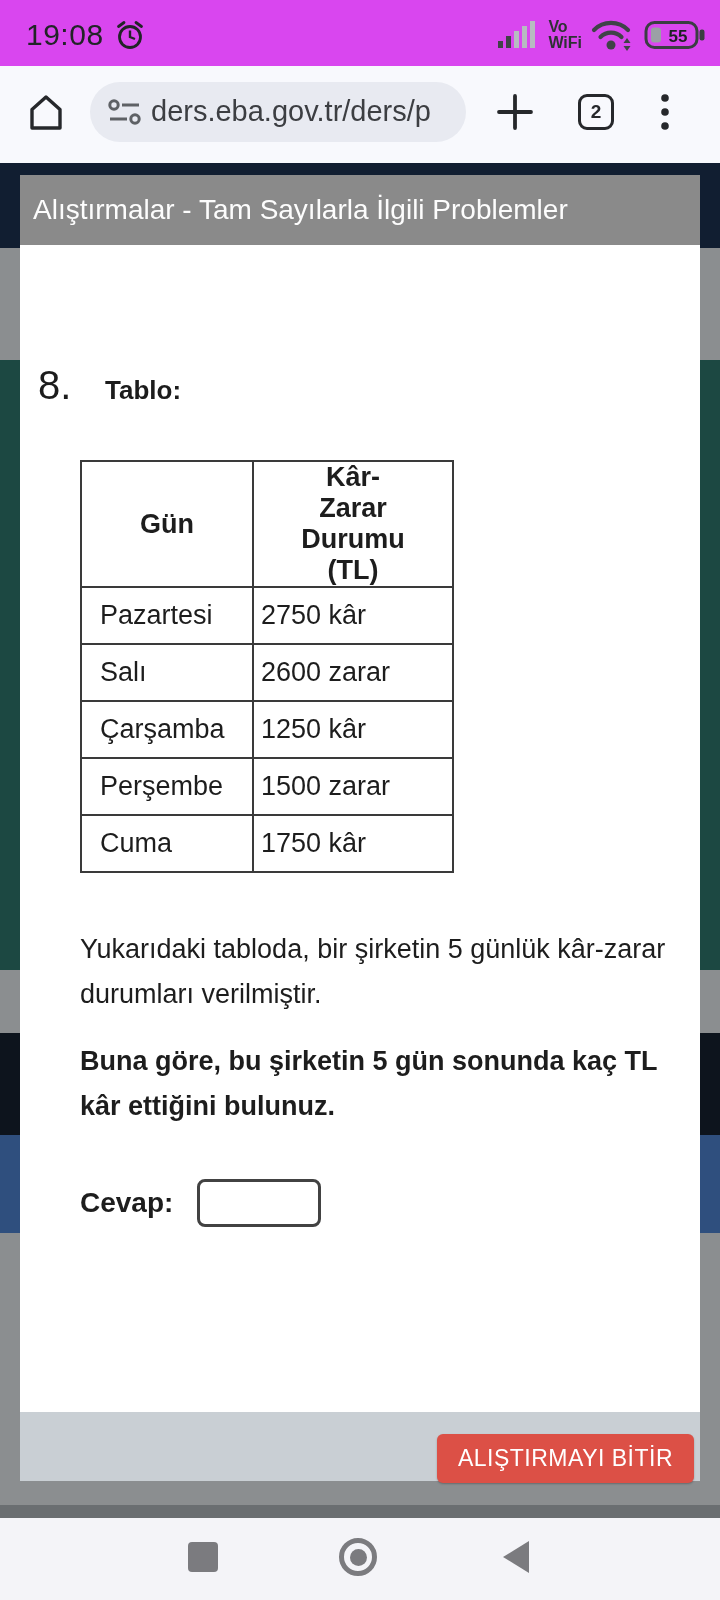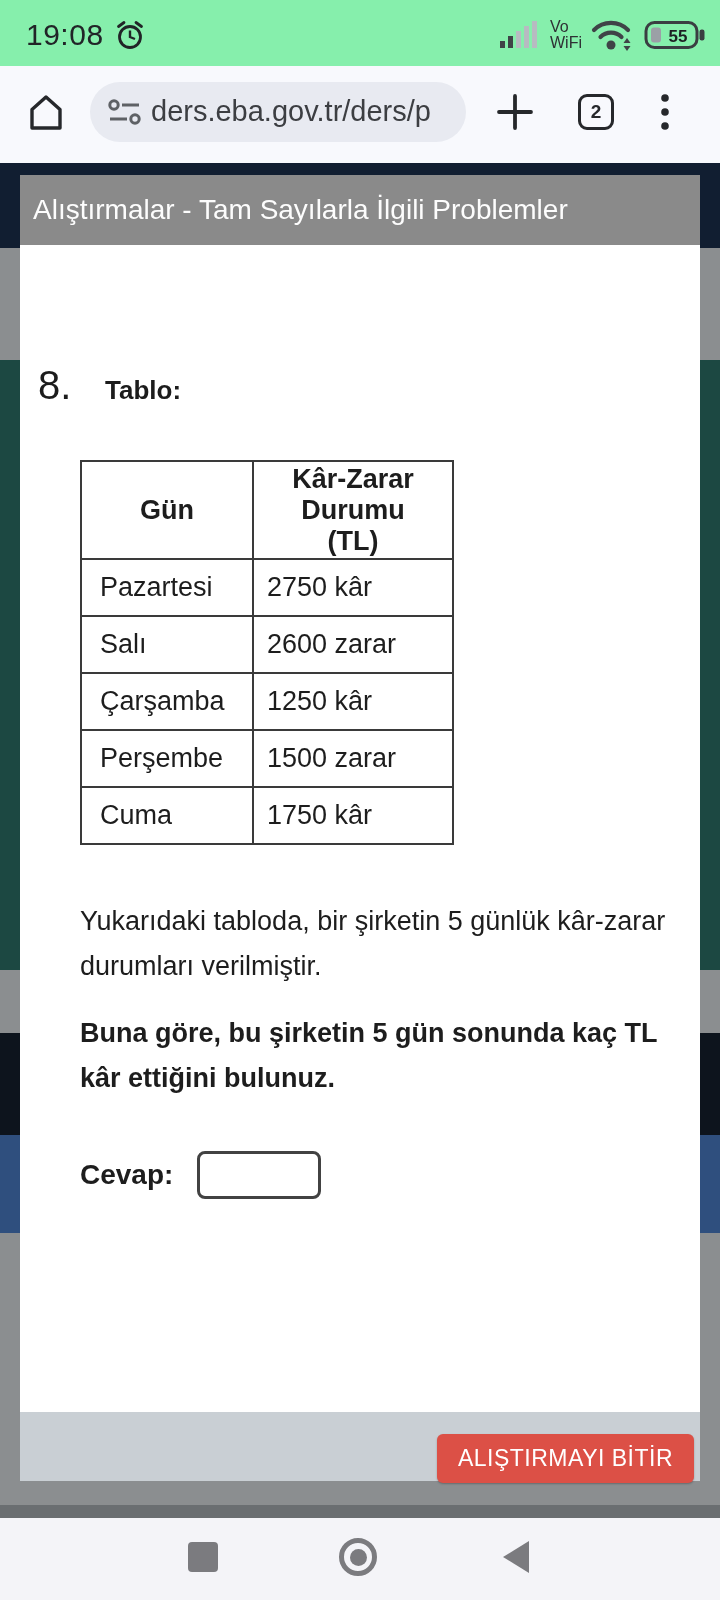--- a/index.html
+++ b/index.html
@@ -6,26 +6,26 @@
   html,body { width:720px; height:1600px; }
   body {
     position:relative; overflow:hidden;
     font-family:"Liberation Sans", sans-serif;
     background:#f8f9fd; color:#1f2124;
   }
   
   .statusbar {
     position:absolute; top:0; left:0; width:720px; height:66px;
     display:flex; align-items:center; justify-content:space-between;
-    padding:4px 14px 0 26px; background:#86efac;
+    padding:4px 14px 0 26px; background:#d946ef;
   }
   .sb-left { display:flex; align-items:center; gap:10px; }
   .sb-time { font-size:30px; font-weight:500; color:#212427; letter-spacing:.5px; }
   .sb-right { display:flex; align-items:center; gap:9px; }
-  .vowifi { font-size:16px; line-height:16px; font-weight:400; color:#2e3134; }
+  .vowifi { font-size:16px; line-height:16px; font-weight:700; color:#2e3134; }
   
   .browserbar {
     position:absolute; top:66px; left:0; width:720px; height:97px;
     display:flex; align-items:center; padding:0 50px 6px 24px;
     background:#f8f9fd;
   }
   .urlpill {
     margin-left:22px; flex:1; height:60px; border-radius:30px;
     background:#e8eaf1; display:flex; align-items:center;
     padding:0 18px 0 18px; gap:7px; min-width:0;
@@ -68,23 +68,23 @@
   .q-label { font-size:26px; font-weight:700; color:#1c1c1c; }
   .q-title { font-size:26px; color:#1c1c1c; }
   table.kz {
     margin:52px 0 0 60px; border-collapse:collapse;
   }
   table.kz th, table.kz td {
     border:2px solid #3a3a3a; font-size:27px; color:#1d1d1d;
   }
   table.kz th { font-weight:700; text-align:center; height:98px; }
   th.col-day { width:172px; }
-  th.col-val { width:200px; padding:0 26px;margin-top:44px; }
+  th.col-val { width:200px; padding:0 40px;margin-top:44px; }
   td.day { height:57px; padding-left:18px; }
-  td.val { height:57px; padding-left:13px; }
+  td.val { height:57px; padding-left:7px; }
   .para { margin:54px 0 0 60px; width:612px; font-size:27px; line-height:45px; color:#1d1d1d; }
   .para.bold { margin-top:22px; font-weight:700; }
   .answer-row { margin:50px 0 0 60px; display:flex; align-items:center; gap:24px; }
   .answer-label { font-size:28px; font-weight:700; color:#1d1d1d; }
   .answer-input {
     width:124px; height:48px; border:3px solid #424242; border-radius:8px;
     background:#fff; font-size:26px; padding:0 10px;
     font-family:"Liberation Sans", sans-serif;
   }
   .card-footer {

